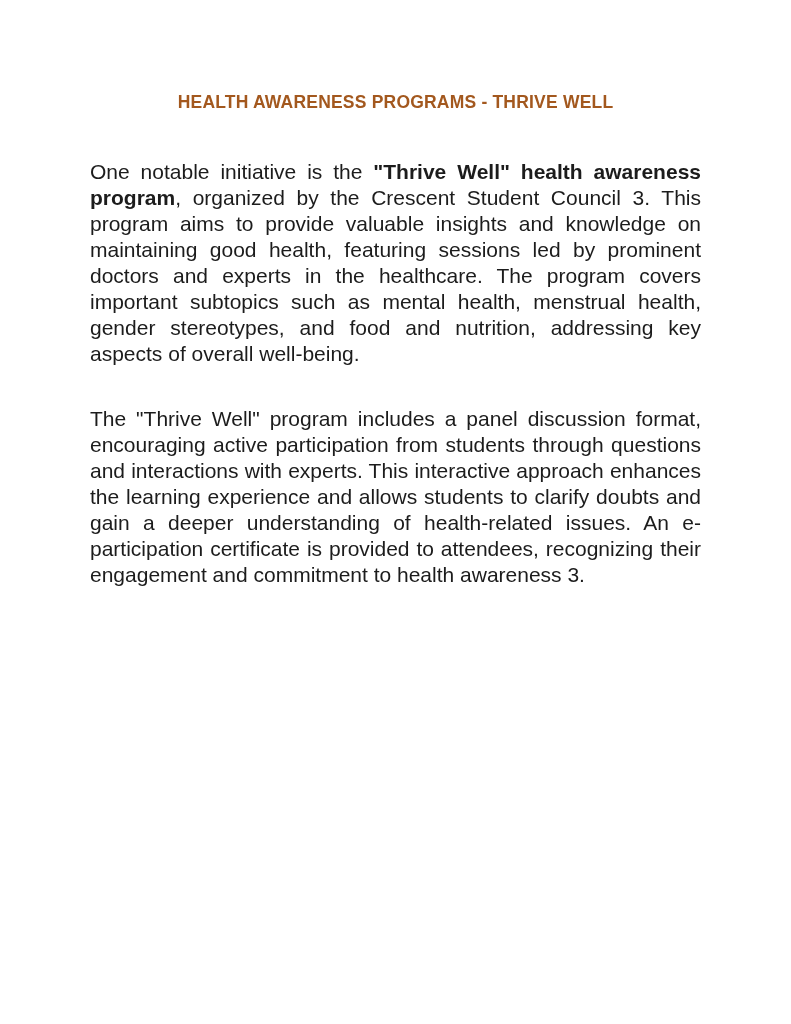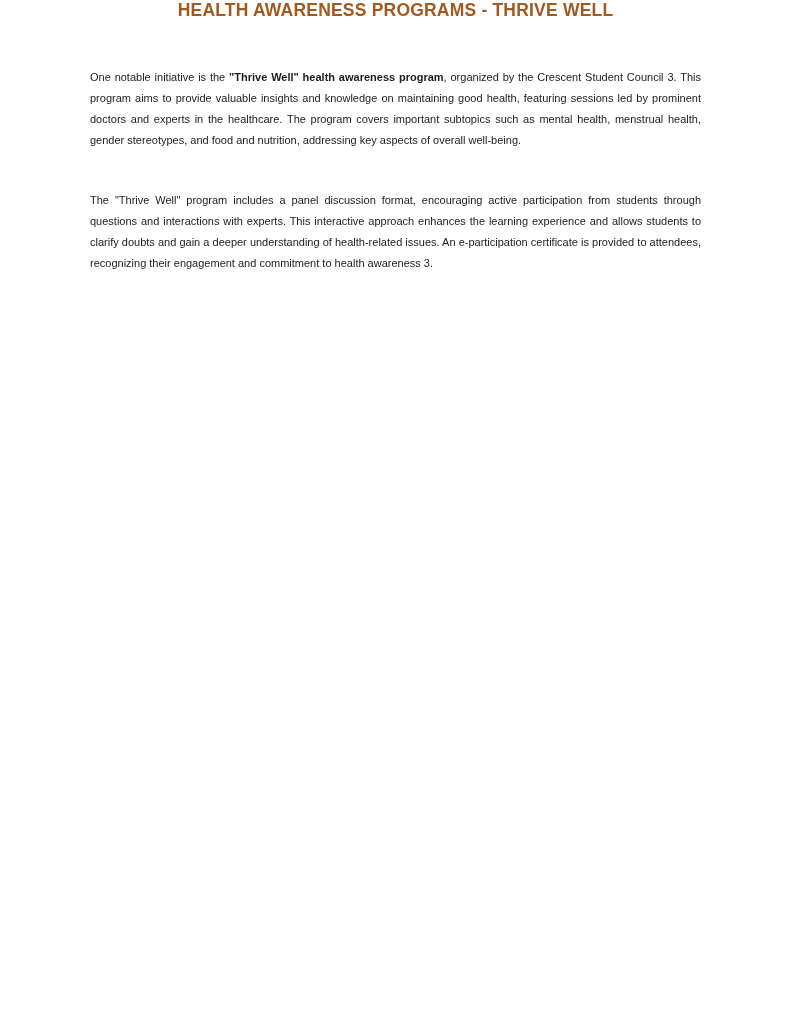--- a/index.html
+++ b/index.html
@@ -11,34 +11,35 @@
     position: relative;
     width: 791px;
     height: 1024px;
     background: #ffffff;
     overflow: hidden;
     font-family: "Liberation Sans", "DejaVu Sans", sans-serif;
   }
   .content {
     width: 611px;
     margin: 0 auto;
+    padding-top: 92px;
   }
   .doc-title {
     margin: 0 0 46px 0;
     text-align: center;
     font-size: 17.5px;
     font-weight: 700;
     letter-spacing: 0.2px;
     line-height: 1.2;
   }
   .doc-paragraph {
     margin: 0 0 39px 0;
     text-align: justify;
-    font-size: 11px;
-    line-height: 21px;
+    font-size: 21px;
+    line-height: 26px;
     color: #1c1c1c;
   }
   .doc-paragraph strong {
     font-weight: 700;
   }
 </style>
 </head>
 <body>
 
 <div class="page">

